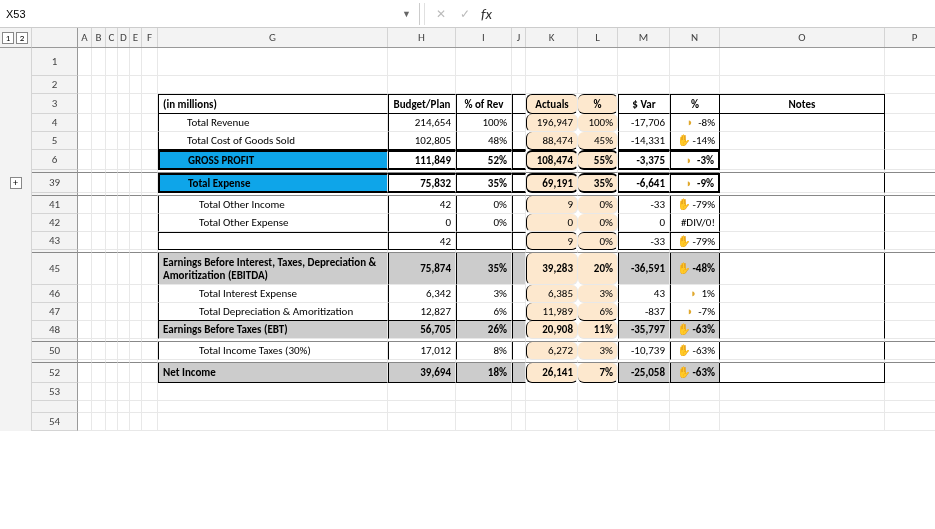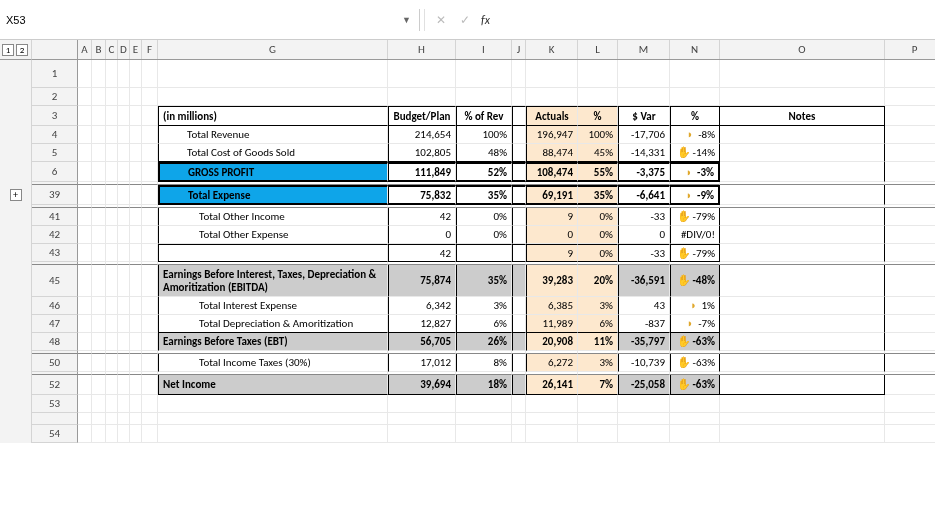--- a/index.html
+++ b/index.html
@@ -9,21 +9,21 @@
     font-size: 11px;
     background: #fff;
     color: #000;
     user-select: none;
   }
 
   
   .formula-bar {
     display: flex;
     align-items: center;
-    height: 40px;
+    height: 28px;
     border-bottom: 1px solid #ccc;
     background: #fff;
   }
   .name-box {
     width: 48px;
     padding: 0 6px;
     height: 22px;
     line-height: 22px;
     font-size: 11px;
     border: none;
@@ -39,21 +39,21 @@
   .name-box-arrow {
     margin-left: auto;
     color: #666;
     font-size: 9px;
     padding-right: 6px;
   }
   .fbar-sep { width: 1px; height: 22px; background: #e0e0e0; margin: 0 4px; }
   .fbar-btn {
     width: 24px; text-align: center; color: #bbb; font-size: 12px;
   }
-  .fx-label { font-style: italic; color: #333; font-size: 12px; padding: 0 4px;}
+  .fx-label { font-style: italic; color: #333; font-size: 15px; padding: 0 4px;}
   .formula-input { flex: 1; border: none; outline: none; height: 22px; padding: 0 6px; }
 
   
   .workspace {
     display: grid;
     grid-template-columns: 32px 46px 1fr;
     grid-template-rows: 20px auto;
   }
   .outline-header {
     grid-column: 1; grid-row: 1;
@@ -148,21 +148,21 @@
   .tb-left { border-left: 1px solid #000 !important; }
   .tb-right { border-right: 1px solid #000 !important; }
   .tb-top2 { border-top: 2px solid #000 !important; }
   .tb-bot2 { border-bottom: 2px solid #000 !important; }
   .tb-right2 { border-right: 2px solid #000 !important; }
   .tb-left2 { border-left: 2px solid #000 !important; }
 
   .bold { font-weight: bold; }
   .fill-gray { background: #cccccc; }
   .fill-blue { background: #0ea5e9; }
-  .fill-cream { background: #fde8ce; }
+  .fill-cream { background: #fde8ce; border-radius: 6px; }
 
   .icon { width:14px; display:inline-block; text-align:center; margin-right:1px;}
   .icon-flat { color:#e0a82e; }
   .icon-down { color:#c43a1d; }
 
   .plus-collapse {
     width: 12px; height: 12px; border: 1px solid #888; font-size: 10px;
     display:flex;align-items:center;justify-content:center;background:#fff;line-height:1;
   }
 </style>

